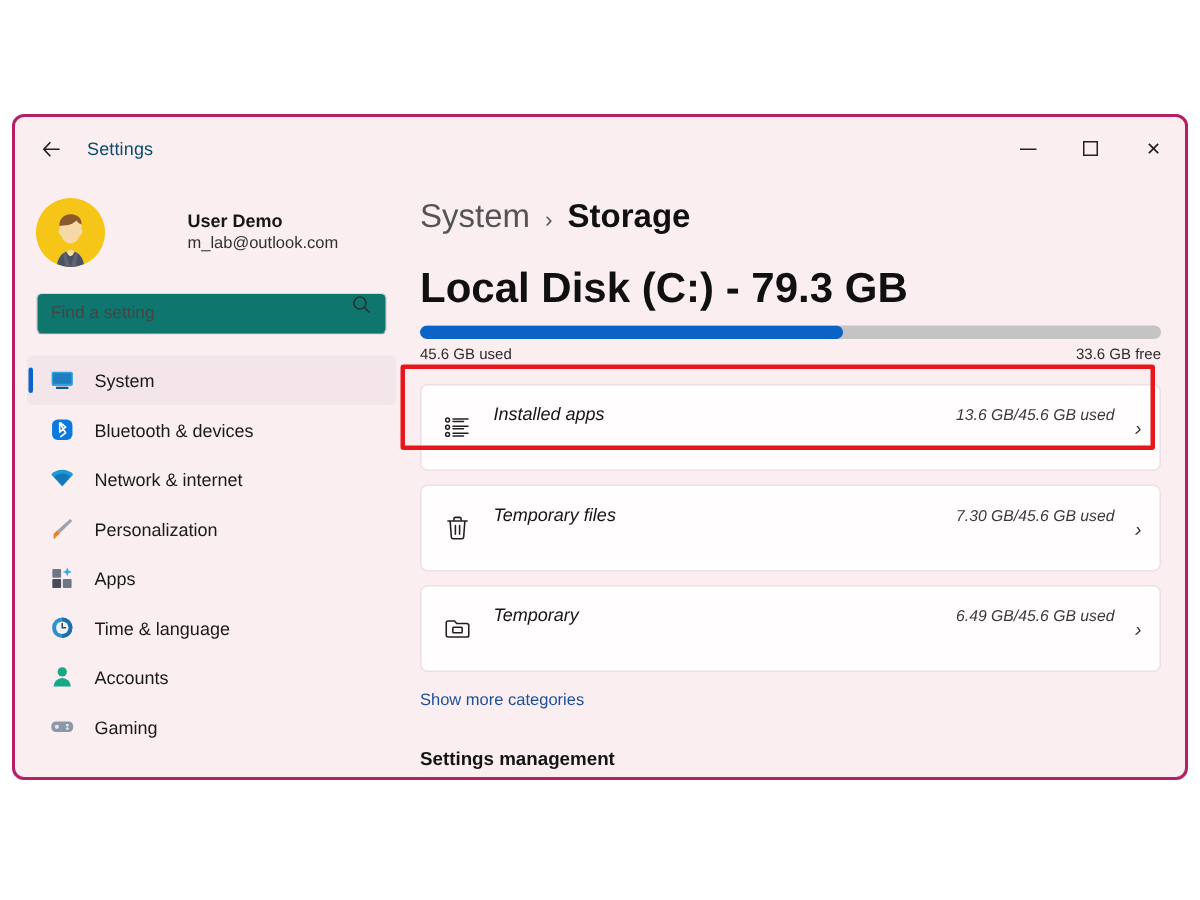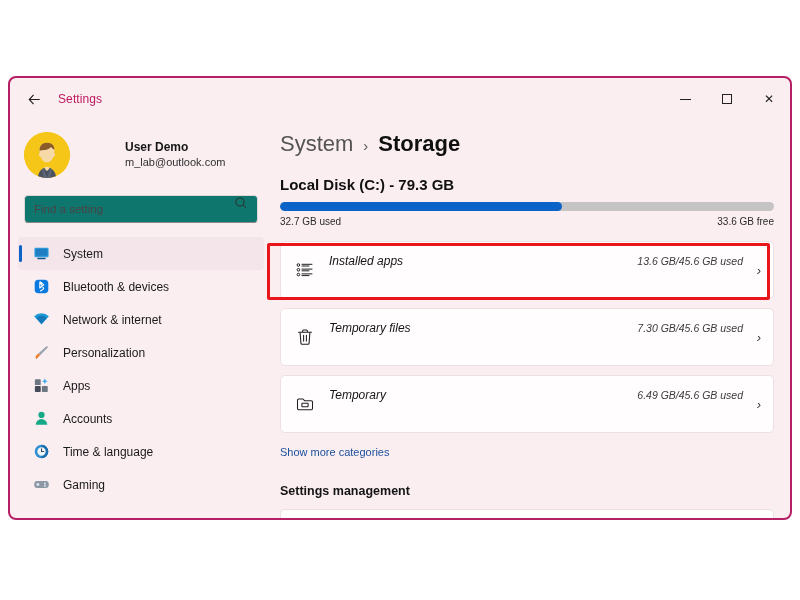--- a/index.html
+++ b/index.html
@@ -28,21 +28,21 @@
     display: flex; align-items: center;
   }
   #back-btn {
     width: 32px; height: 32px; margin-left: 8px;
     display: flex; align-items: center; justify-content: center;
     border-radius: 4px; cursor: pointer;
     font-size: 15px; color: #202020;
   }
   #app-title {
     margin-left: 8px;
-    font-size: 12px; color: #be185d;
+    font-size: 12px; color: #0c4a6e;
     letter-spacing: .1px;
   }
   #win-controls {
     margin-left: auto; display: flex; height: 42px;
   }
   .win-btn {
     width: 42px; height: 42px;
     display: flex; align-items: center; justify-content: center;
     font-size: 12px; color: #222; cursor: pointer;
   }
@@ -130,21 +130,21 @@
     margin-top: 11px;
     display: flex; align-items: baseline;
     font-size: 22px;
   }
   #crumb-root { color: #545454; cursor: pointer; }
   #crumb-sep { color: #545454; margin: 0 10px; font-size: 15px; }
   #crumb-current { color: #101010; font-weight: bold; }
 
   #disk-title {
     margin-top: 19px;
-    font-size: 15px; font-weight: bold; color: #101010;
+    font-size: 28px; font-weight: bold; color: #101010;
   }
 
   .bar-track {
     height: 9px; border-radius: 5px; background: #c4c4c4;
     overflow: hidden; position: relative;
   }
   .bar-fill {
     height: 100%; border-radius: 5px; background: #0c63c7;
   }
   #disk-bar { margin-top: 9px; }
@@ -319,42 +319,42 @@
               <rect x="9.4" y="9.6" width="6.2" height="6.2" rx=".7" fill="#6d7683"></rect>
               <path d="M12.5 1.4 L13.5 3.6 L15.8 4.5 L13.5 5.4 L12.5 7.6 L11.6 5.4 L9.3 4.5 L11.6 3.6 Z" fill="#3ea9e8"></path>
             </svg>
           </span>
           <span class="nav-label">Apps</span>
         </div>
 
         <div class="nav-item">
           <span class="nav-icon">
             <svg width="17" height="17" viewBox="0 0 18 18">
-              <circle cx="9" cy="5.2" r="3.3" fill="#17a987"></circle>
-              <path d="M2.9 15.6 A6.1 6.1 0 0 1 15.1 15.6 Z" fill="#17a987"></path>
-            </svg>
-          </span>
-          <span class="nav-label">Accounts</span>
-        </div>
-
-        <div class="nav-item">
-          <span class="nav-icon">
-            <svg width="17" height="17" viewBox="0 0 18 18">
               <circle cx="9" cy="9" r="7.2" fill="#2f8fd0"></circle>
               <path d="M9 1.8a7.2 7.2 0 0 1 0 14.4z" fill="#1b6fad"></path>
               <circle cx="9" cy="9" r="4.4" fill="#eef4f8"></circle>
               <path d="M9 6.1 V9 H11.3" fill="none" stroke="#3a4450" stroke-width="1.1" stroke-linecap="round"></path>
             </svg>
           </span>
           <span class="nav-label">Time &amp; language</span>
         </div>
 
         <div class="nav-item">
           <span class="nav-icon">
             <svg width="17" height="17" viewBox="0 0 18 18">
+              <circle cx="9" cy="5.2" r="3.3" fill="#17a987"></circle>
+              <path d="M2.9 15.6 A6.1 6.1 0 0 1 15.1 15.6 Z" fill="#17a987"></path>
+            </svg>
+          </span>
+          <span class="nav-label">Accounts</span>
+        </div>
+
+        <div class="nav-item">
+          <span class="nav-icon">
+            <svg width="17" height="17" viewBox="0 0 18 18">
               <rect x="1.3" y="5.3" width="15.4" height="7.4" rx="3.2" fill="#8d98a6"></rect>
               <circle cx="5.2" cy="9" r="1.5" fill="#dfe6ec"></circle>
               <circle cx="12.6" cy="7.9" r="1" fill="#dfe6ec"></circle>
               <circle cx="12.6" cy="10.3" r="1" fill="#dfe6ec"></circle>
             </svg>
           </span>
           <span class="nav-label">Gaming</span>
         </div>
 
       </div>
@@ -368,21 +368,21 @@
         <span id="crumb-current">Storage</span>
       </div>
 
       <div id="disk-title">Local Disk (C:) - 79.3 GB</div>
 
       <div id="disk-bar" class="bar-track">
         <div class="bar-fill" id="disk-fill" style="width: 57%;"></div>
       </div>
 
       <div id="disk-legend">
-        <span>32.7 GB used</span>
+        <span>45.6 GB used</span>
         <span>33.6 GB free</span>
       </div>
 
       <div id="cards">
 
         <div class="card">
           <span class="card-icon">
             <svg width="20" height="20" viewBox="0 0 20 20">
               <circle cx="3.4" cy="5" r="1.3" fill="none" stroke="#202020" stroke-width="1"></circle>
               <circle cx="3.4" cy="9.8" r="1.3" fill="none" stroke="#202020" stroke-width="1"></circle>

